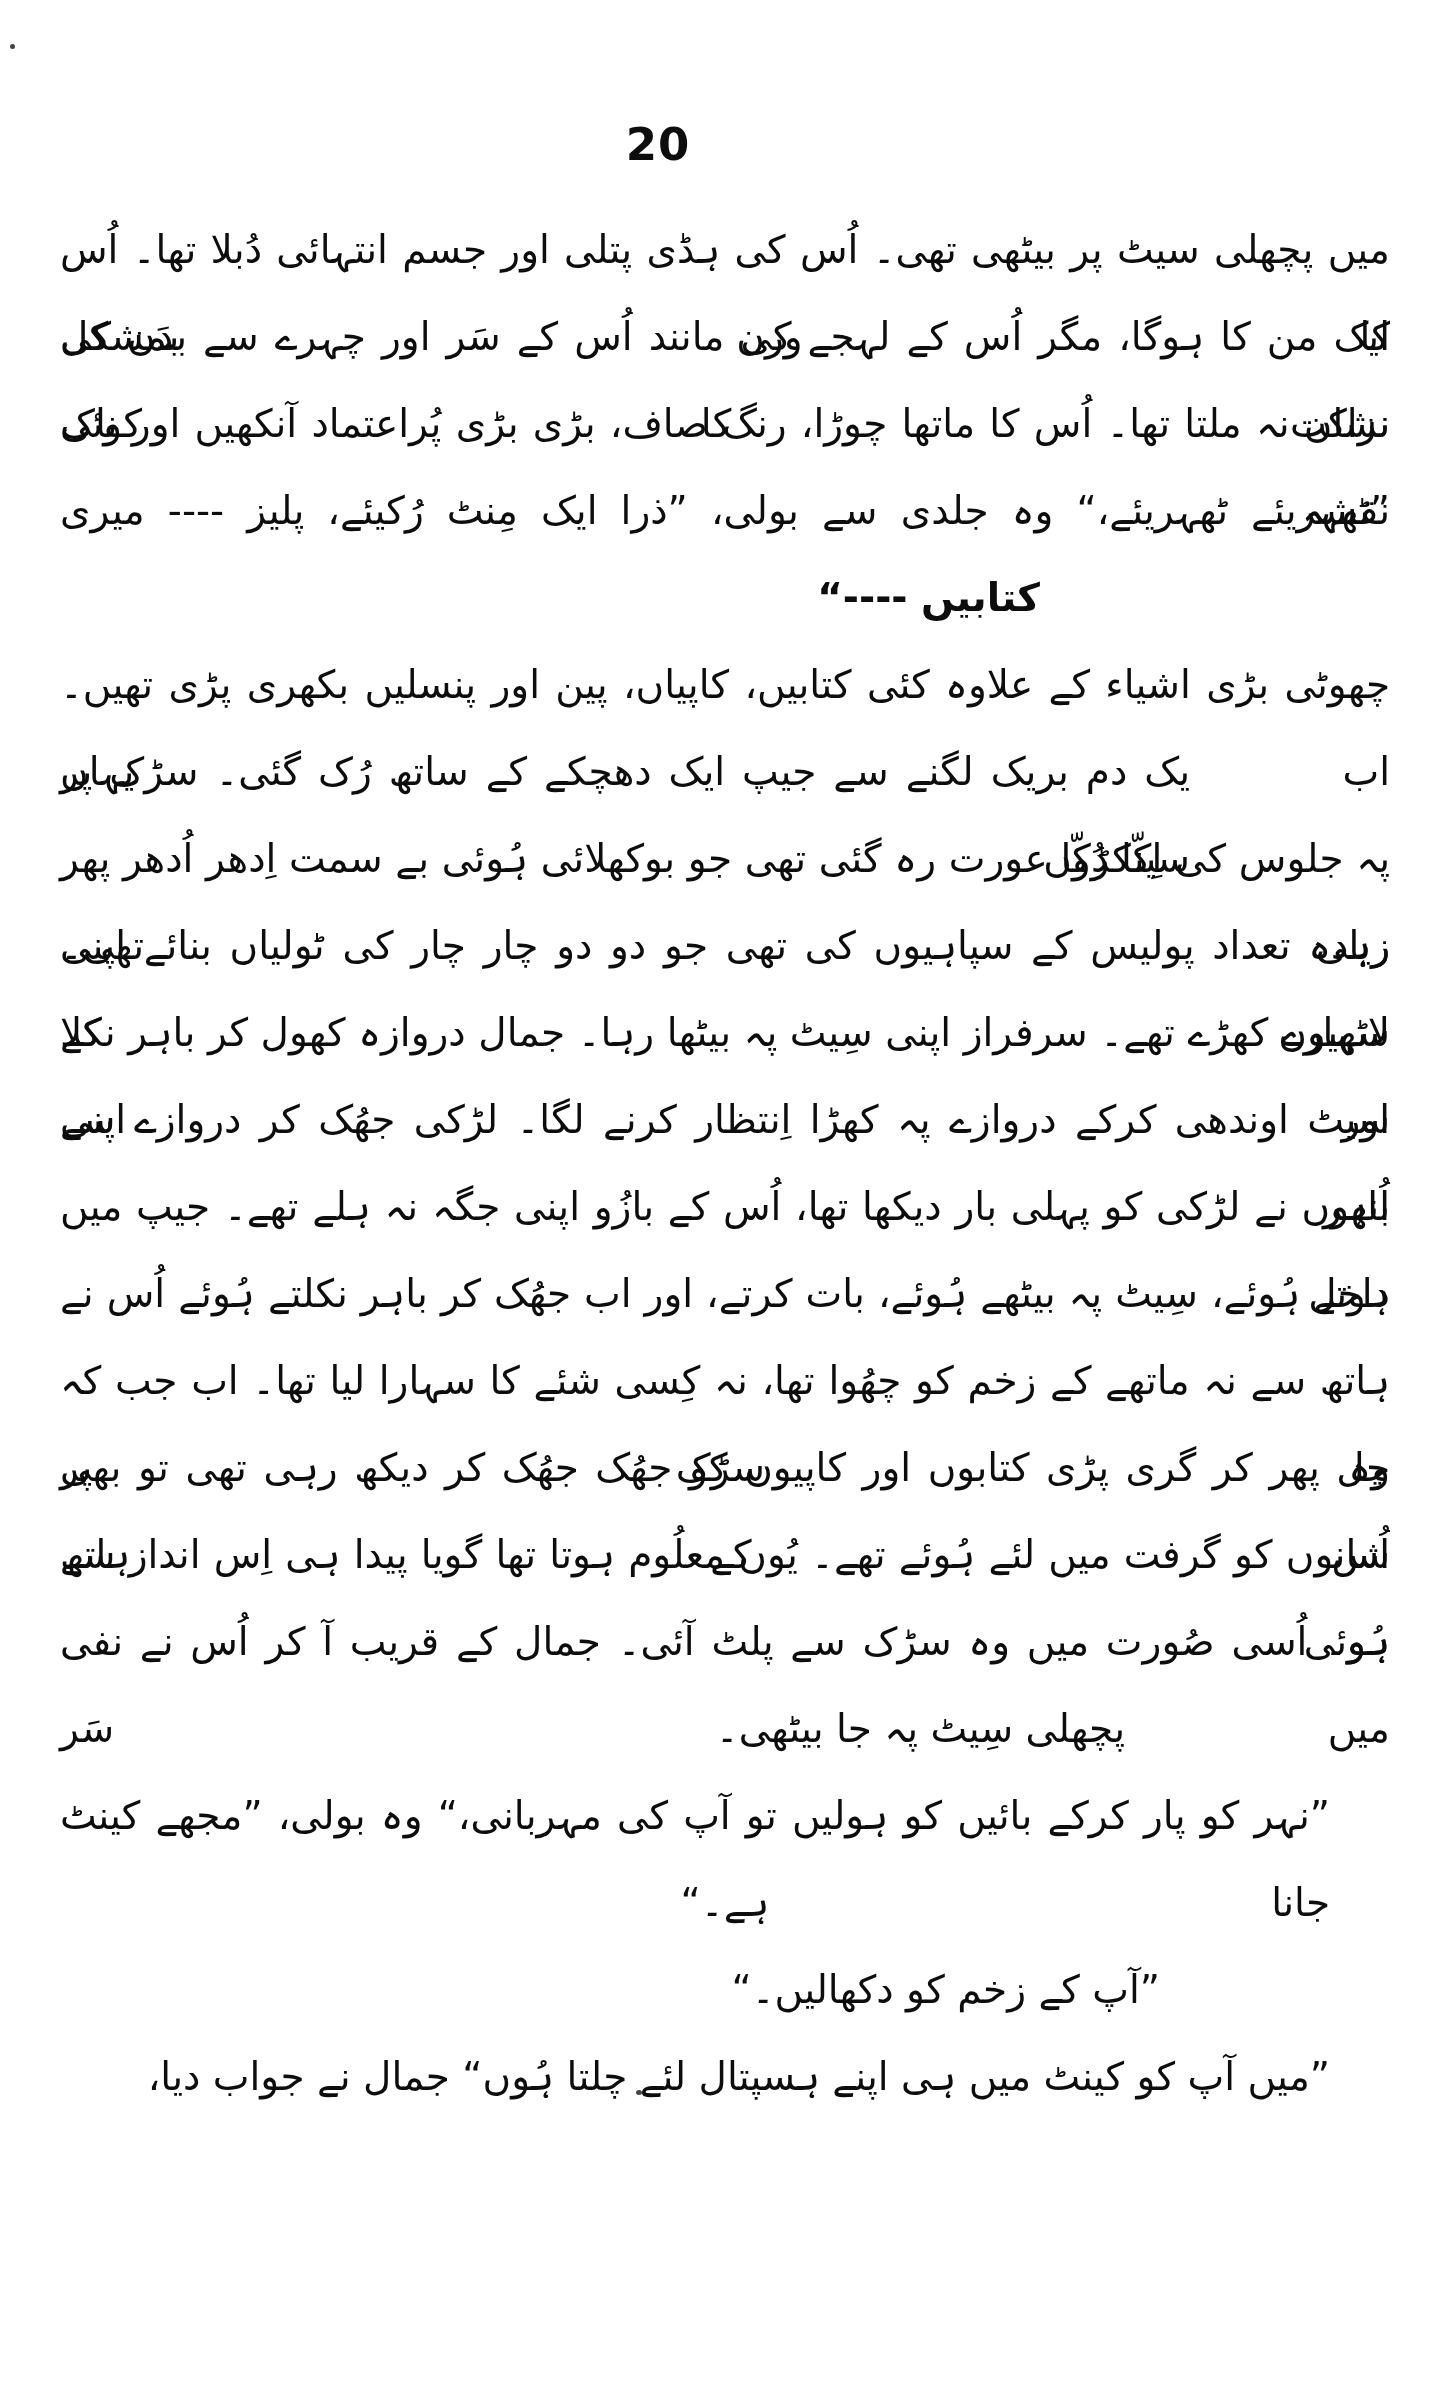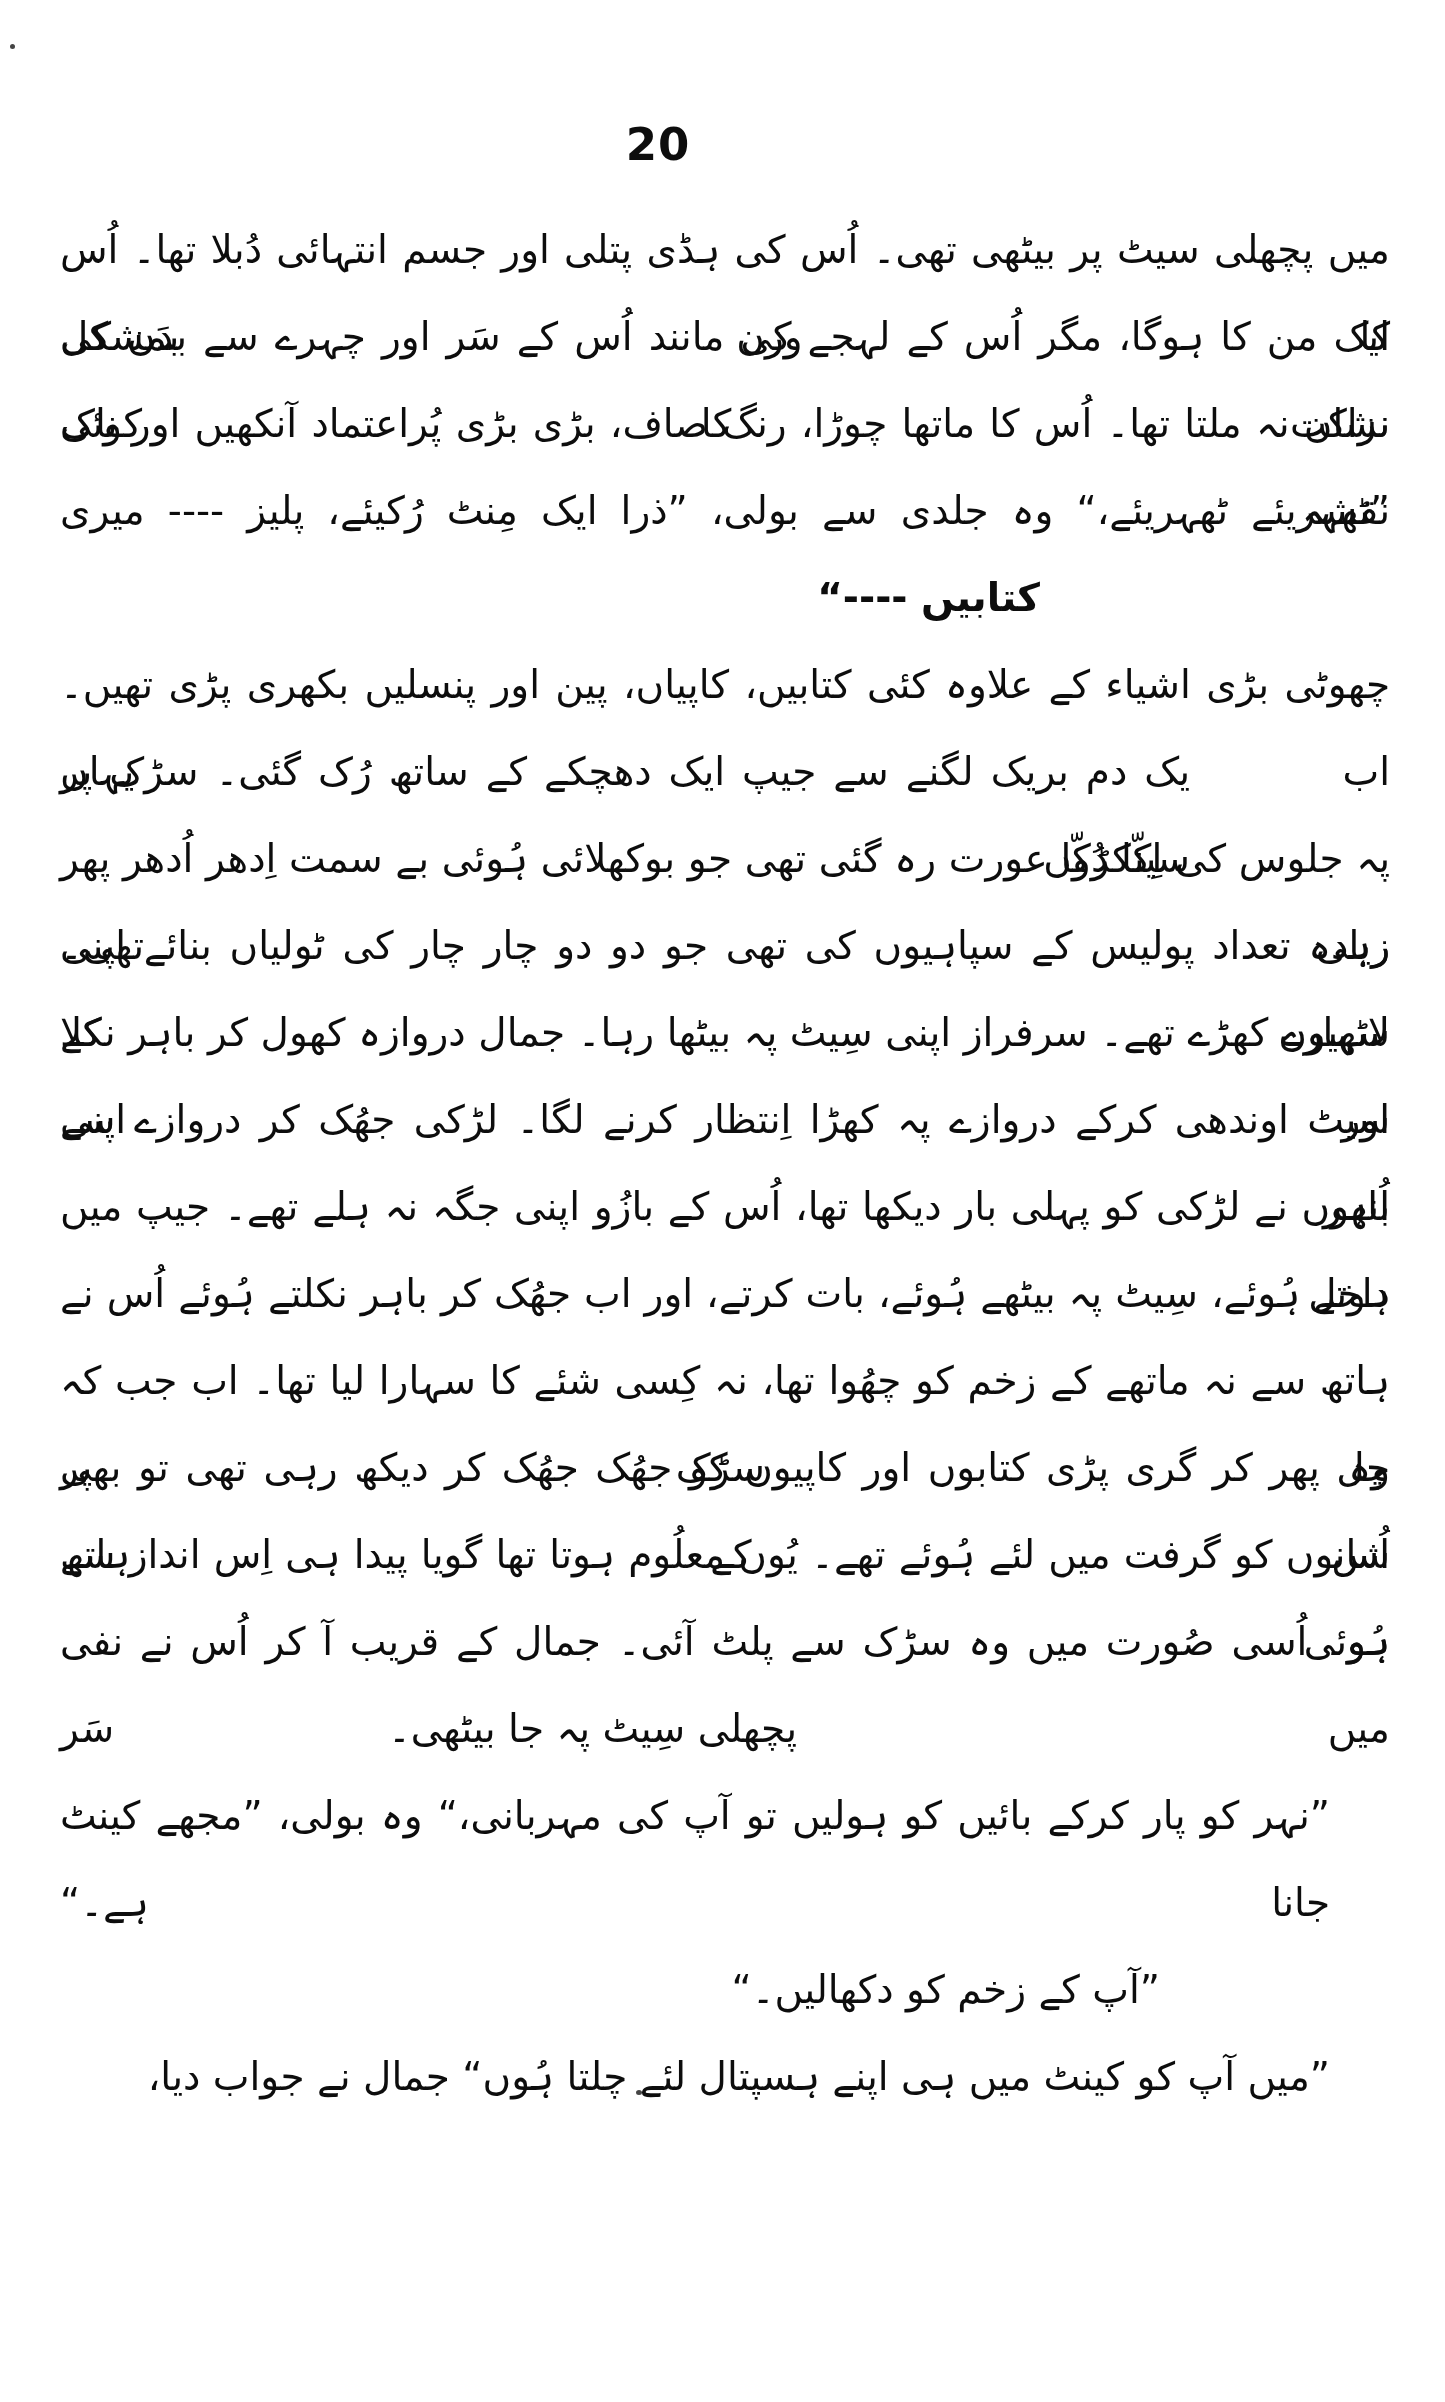--- a/index.html
+++ b/index.html
@@ -35,23 +35,23 @@
     font-size:39px;
     white-space:normal;
   }
   .full{
     text-align:justify;
     text-align-last:justify;
   }
   .ind-200{padding-right:200px;}
   .ind-60{padding-right:60px;}
   .right{text-align:right;}
-  .left{text-align:left;}
+  .left{text-align:center;}
   .pr-350{padding-right:350px;font-weight:bold;}
-  .pr-265{padding-right:265px;text-align:center;}
+  .pr-265{padding-right:265px;}
   .pr-230{padding-right:230px;}
   .pr-60{padding-right:60px;}
   .speck{
     position:absolute;
     background:#444;
     border-radius:50%;
   }
   .speck-1{top:44px;left:10px;width:5px;height:5px;}
   .speck-2{top:2090px;left:636px;width:6px;height:5px;}
 </style>

